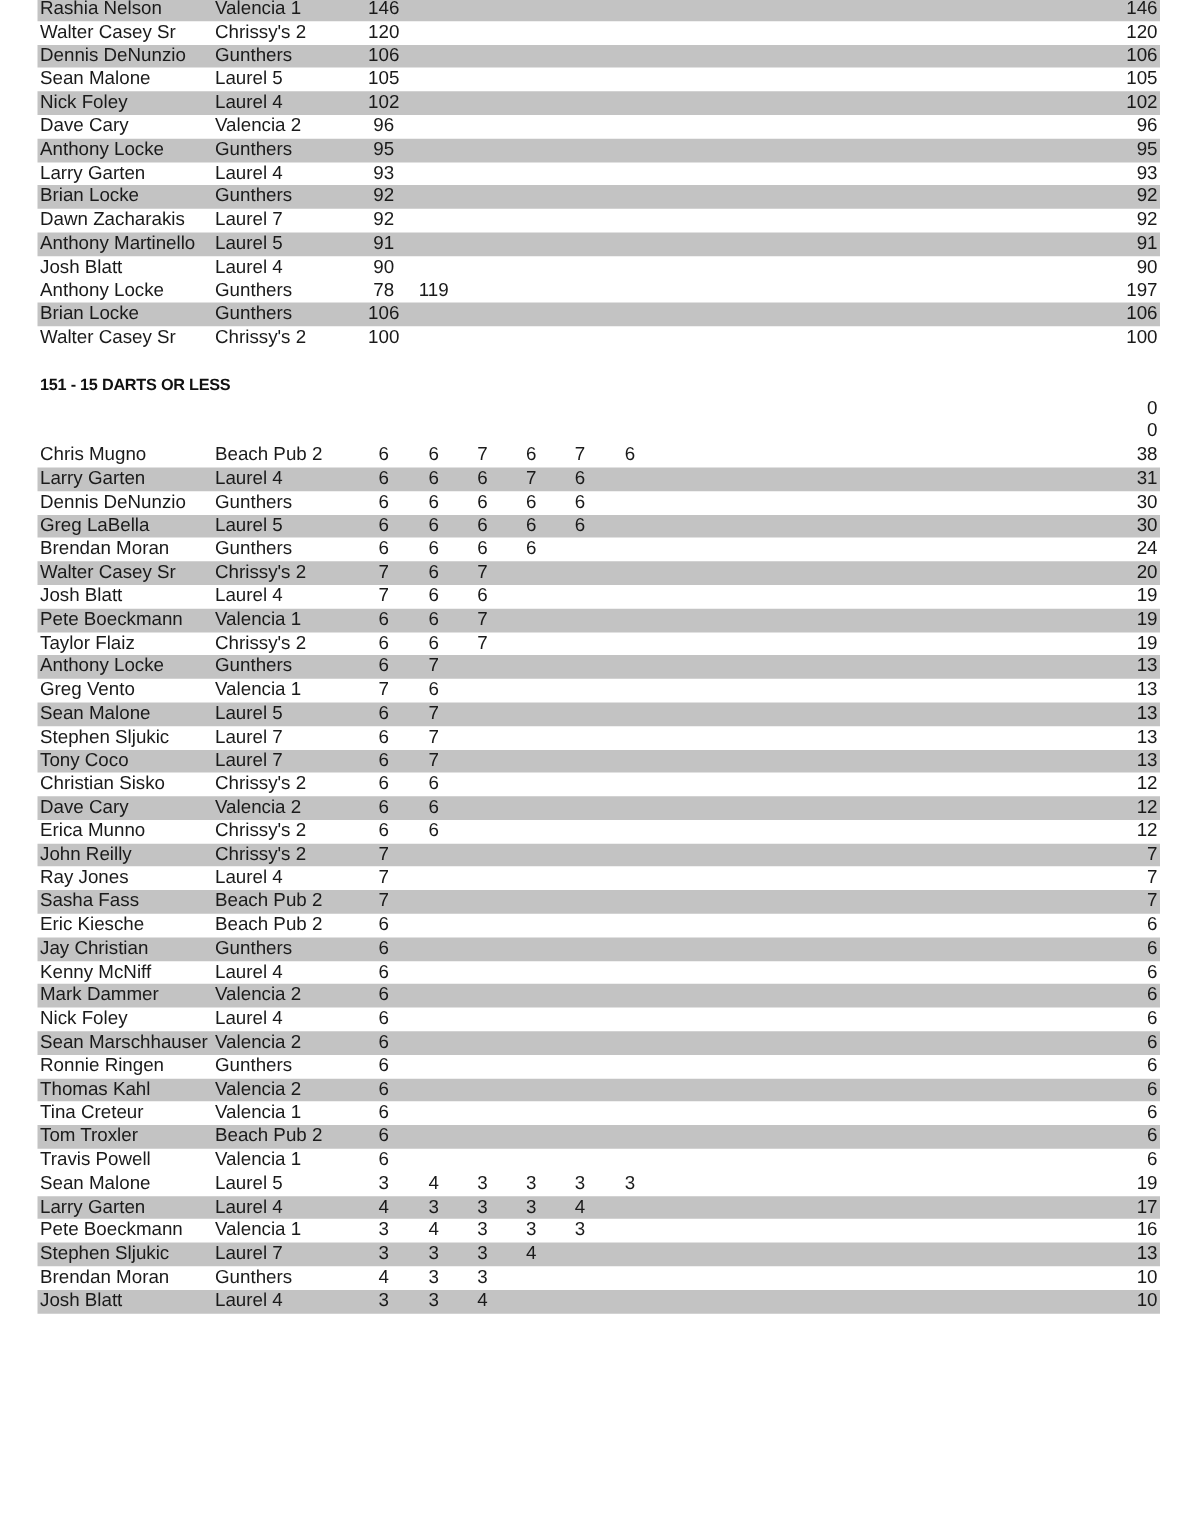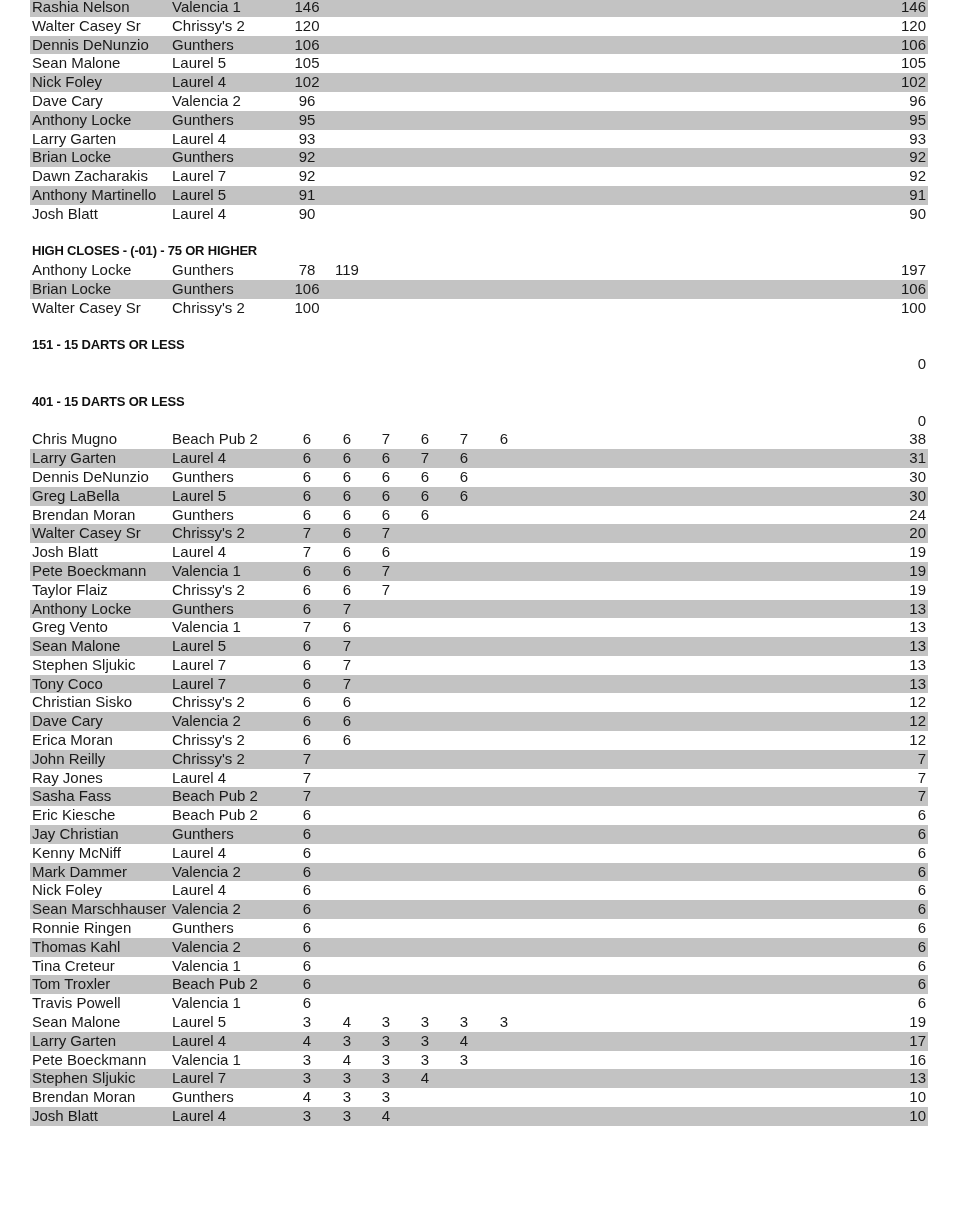--- a/index.html
+++ b/index.html
@@ -99,21 +99,20 @@
         <span class="total">91</span>
       </div>
       <div class="row">
         <span class="name">Josh Blatt</span>
         <span class="team">Laurel 4</span>
         <span class="score" style="left: 262px;">90</span>
         <span class="total">90</span>
       </div>
     </div>
     <div class="section">
-      <div class="heading">HIGH CLOSES - (-01) - 75 OR HIGHER</div>
       <div class="row">
         <span class="name">Anthony Locke</span>
         <span class="team">Gunthers</span>
         <span class="score" style="left: 262px;">78</span>
         <span class="score" style="left: 302px;">119</span>
         <span class="total">197</span>
       </div>
       <div class="row shaded">
         <span class="name">Brian Locke</span>
         <span class="team">Gunthers</span>
@@ -127,21 +126,20 @@
         <span class="total">100</span>
       </div>
     </div>
     <div class="section">
       <div class="heading">151 - 15 DARTS OR LESS</div>
       <div class="empty-row">
         <span class="total">0</span>
       </div>
     </div>
     <div class="section">
-      <div class="heading">401 - 15 DARTS OR LESS</div>
       <div class="empty-row">
         <span class="total">0</span>
       </div>
     </div>
     <div class="section">
       <div class="row">
         <span class="name">Chris Mugno</span>
         <span class="team">Beach Pub 2</span>
         <span class="score" style="left: 262px;">6</span>
         <span class="score" style="left: 302px;">6</span>
@@ -265,21 +263,21 @@
         <span class="total">12</span>
       </div>
       <div class="row shaded">
         <span class="name">Dave Cary</span>
         <span class="team">Valencia 2</span>
         <span class="score" style="left: 262px;">6</span>
         <span class="score" style="left: 302px;">6</span>
         <span class="total">12</span>
       </div>
       <div class="row">
-        <span class="name">Erica Moran</span>
+        <span class="name">Erica Munno</span>
         <span class="team">Chrissy's 2</span>
         <span class="score" style="left: 262px;">6</span>
         <span class="score" style="left: 302px;">6</span>
         <span class="total">12</span>
       </div>
       <div class="row shaded">
         <span class="name">John Reilly</span>
         <span class="team">Chrissy's 2</span>
         <span class="score" style="left: 262px;">7</span>
         <span class="total">7</span>

